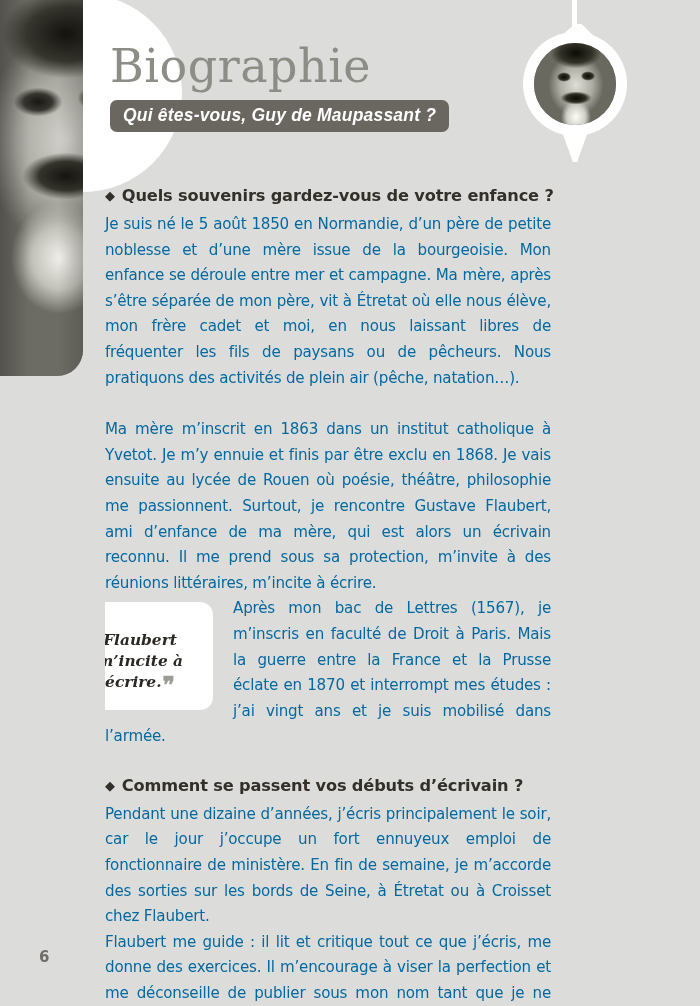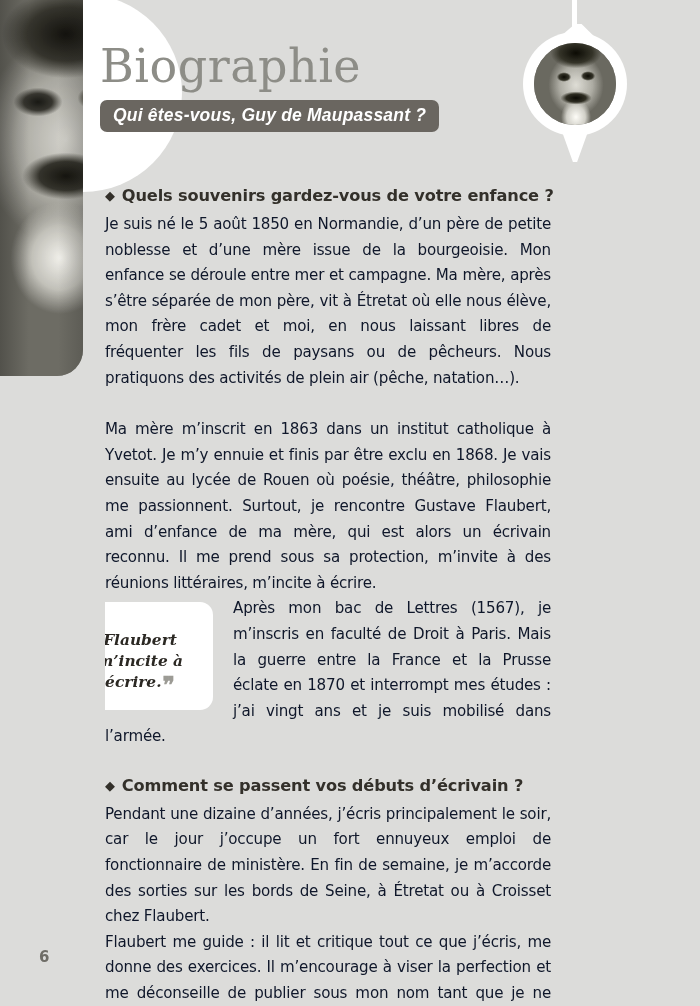--- a/index.html
+++ b/index.html
@@ -57,21 +57,21 @@
     top: -6px;
     width: 99px;
     height: 198px;
     background: #ffffff;
     border-radius: 0 99px 99px 0;
   }
 
   
   .header {
     position: absolute;
-    left: 100px;
+    left: 110px;
     top: 42px;
     width: 420px;
   }
   .title {
     font-family: "DejaVu Serif", serif;
     font-size: 46px;
     font-weight: 400;
     color: #8d8d87;
     letter-spacing: 0.5px;
     line-height: 1.06;
@@ -180,21 +180,21 @@
     display: inline-block;
     margin-right: 7px;
     color: #33302a;
     font-size: 13px;
     vertical-align: 1px;
   }
   .para {
     font-family: "DejaVu Sans", sans-serif;
     font-size: 15.1px;
     line-height: 25.6px;
-    color: #0f172a;
+    color: #0369a1;
     text-align: justify;
     margin: 0;
     letter-spacing: -0.2px;
   }
   .sec-gap { height: 26px; }
 
   
   .quote-wrap {
     position: relative;
     overflow: hidden;

